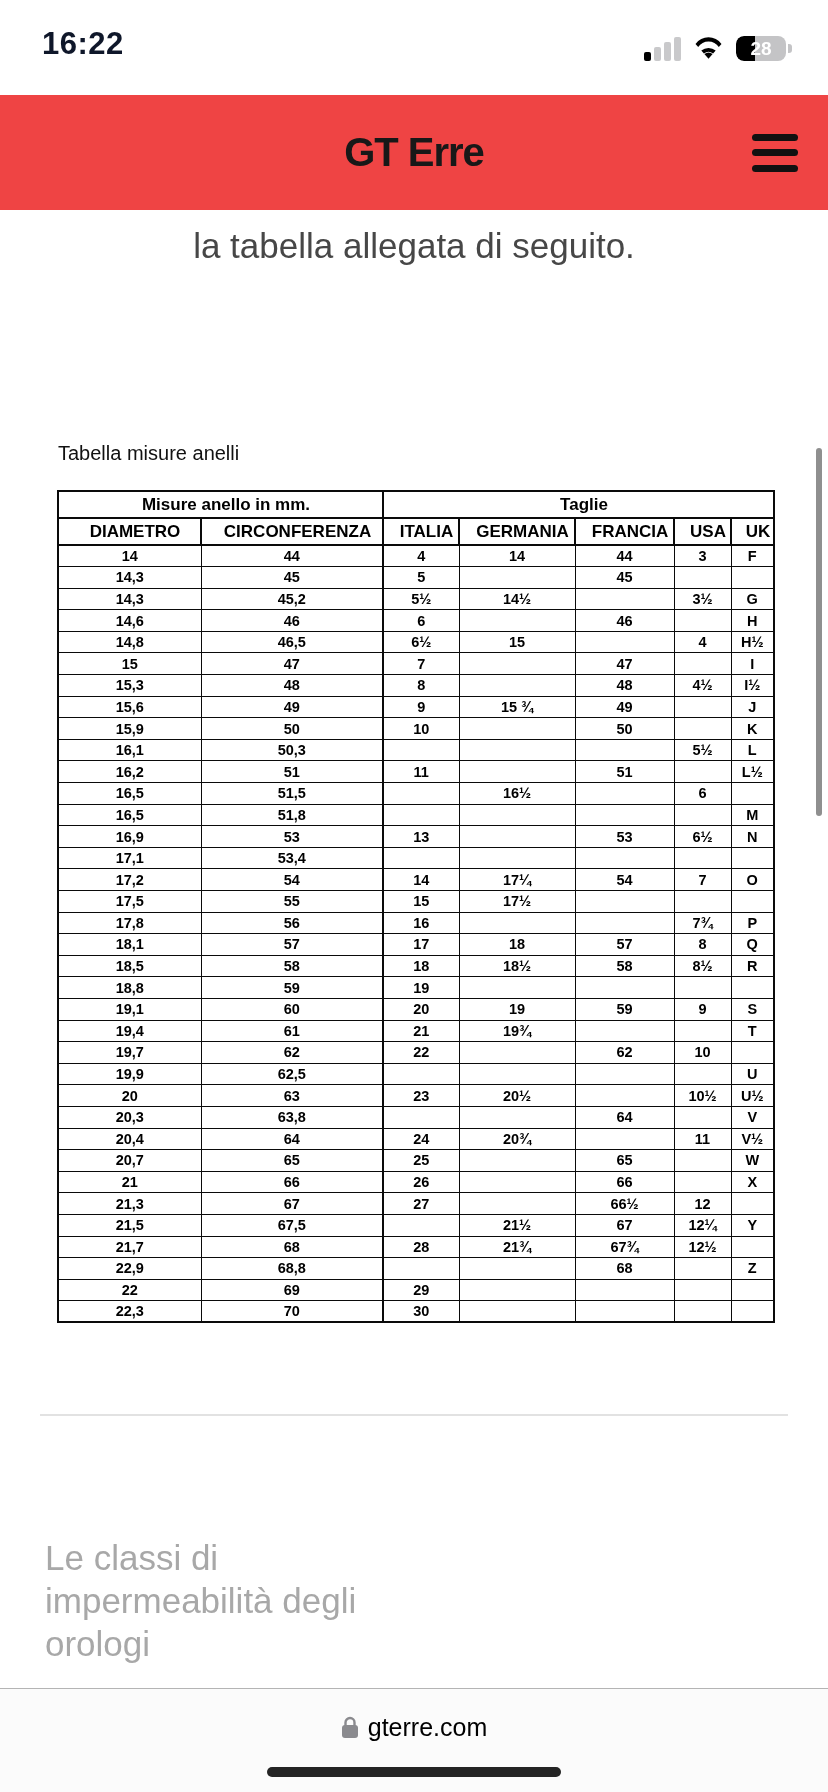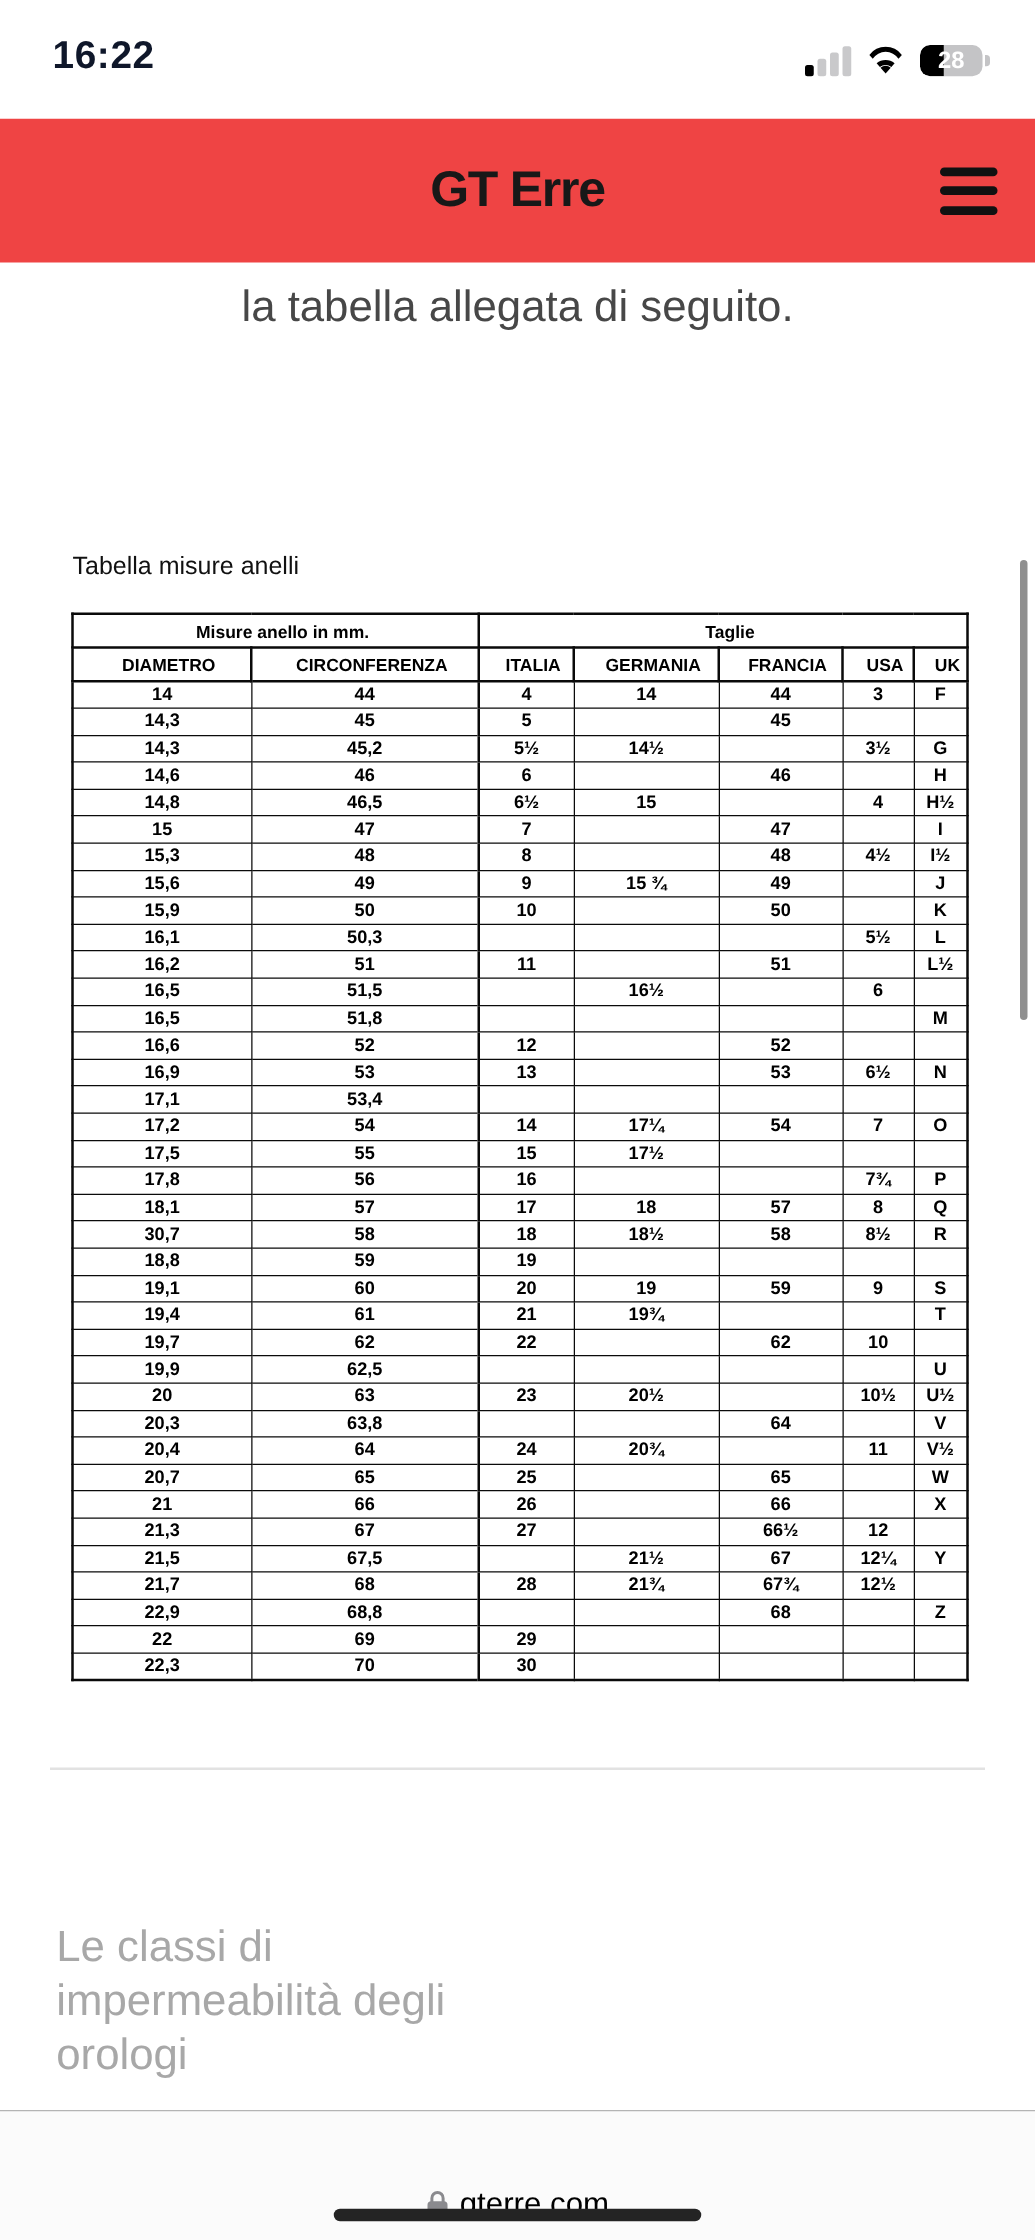--- a/index.html
+++ b/index.html
@@ -34,40 +34,40 @@
 
   
   .intro{ position:absolute; top:226px; left:0; width:828px; text-align:center;
           font-size:35px; font-weight:400; color:#474747; }
 
   
   .tbl-caption{ position:absolute; top:442px; left:58px; font-size:20px; font-weight:400; color:#111; }
   .ring-table{ position:absolute; top:490px; left:57px; width:716px; border-collapse:collapse; table-layout:fixed;
                font-size:14.5px; font-weight:700; color:#000; }
   .ring-table th, .ring-table td{ border:1.5px solid #0a0a0a; text-align:center; padding:0; overflow:hidden; white-space:nowrap; }
-  .ring-table thead th{ height:27px; border-width:2.5px; font-size:14px;padding-left:11px; }
+  .ring-table thead th{ height:27px; border-width:2.5px; font-size:17px;padding-left:11px; }
   .ring-table td{ height:21.6px; }
   .ring-table td:nth-child(2){ border-right-width:2.5px; }
   .ring-table col.c-diam{ width:143px; } .ring-table col.c-circ{ width:182px; }
   .ring-table col.c-ita{ width:76px; }  .ring-table col.c-ger{ width:116px; }
   .ring-table col.c-fra{ width:99px; }  .ring-table col.c-usa{ width:57px; }
   .ring-table col.c-uk{ width:43px; }
   .ring-table{ border:2.5px solid #0a0a0a; }
 
   
   .scroll-thumb{ position:absolute; right:6px; top:448px; width:6px; height:368px; border-radius:3px; background:#8f8f8f; }
 
   
   .divider{ position:absolute; top:1414px; left:40px; width:748px; height:2px; background:#e2e2e2; }
   .footer-link{ position:absolute; top:1536px; left:45px; width:330px;
                 font-size:35px; line-height:43px; font-weight:400; color:#a8a8a8; cursor:pointer; }
 
   
   .bottombar{ position:absolute; left:0; top:1688px; width:828px; height:104px; background:#fbfbfb; border-top:1px solid #b4b4b4; }
-  .urlwrap{ position:absolute; top:24px; left:0; width:828px; display:flex; align-items:center; justify-content:center; gap:9px;margin-top:36px; }
+  .urlwrap{ position:absolute; top:24px; left:0; width:828px; display:flex; align-items:center; justify-content:center; gap:9px; }
   .url-text{ font-size:25px; color:#000; font-weight:400; }
   .home-indicator{ position:absolute; left:267px; top:78px; width:294px; height:10px; border-radius:5px; background:#242424; }
 </style>
 </head>
 <body>
 
 <div id="screen">
 
   <div class="statusbar">
     <div class="time">16:22</div>
@@ -243,29 +243,20 @@
         <tr>
           <td>16,5</td>
           <td>51,8</td>
           <td></td>
           <td></td>
           <td></td>
           <td></td>
           <td>M</td>
         </tr>
         <tr>
-          <td>16,6</td>
-          <td>52</td>
-          <td>12</td>
-          <td></td>
-          <td>52</td>
-          <td></td>
-          <td></td>
-        </tr>
-        <tr>
           <td>16,9</td>
           <td>53</td>
           <td>13</td>
           <td></td>
           <td>53</td>
           <td>6½</td>
           <td>N</td>
         </tr>
         <tr>
           <td>17,1</td>
@@ -306,21 +297,21 @@
         <tr>
           <td>18,1</td>
           <td>57</td>
           <td>17</td>
           <td>18</td>
           <td>57</td>
           <td>8</td>
           <td>Q</td>
         </tr>
         <tr>
-          <td>30,7</td>
+          <td>18,5</td>
           <td>58</td>
           <td>18</td>
           <td>18½</td>
           <td>58</td>
           <td>8½</td>
           <td>R</td>
         </tr>
         <tr>
           <td>18,8</td>
           <td>59</td>

